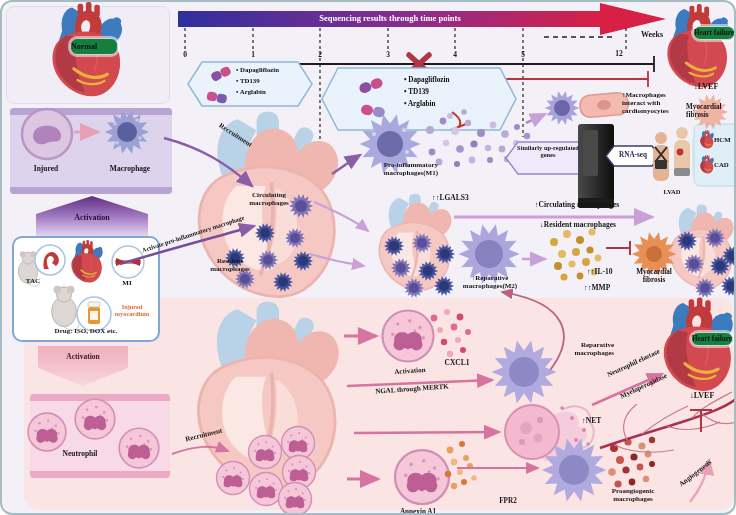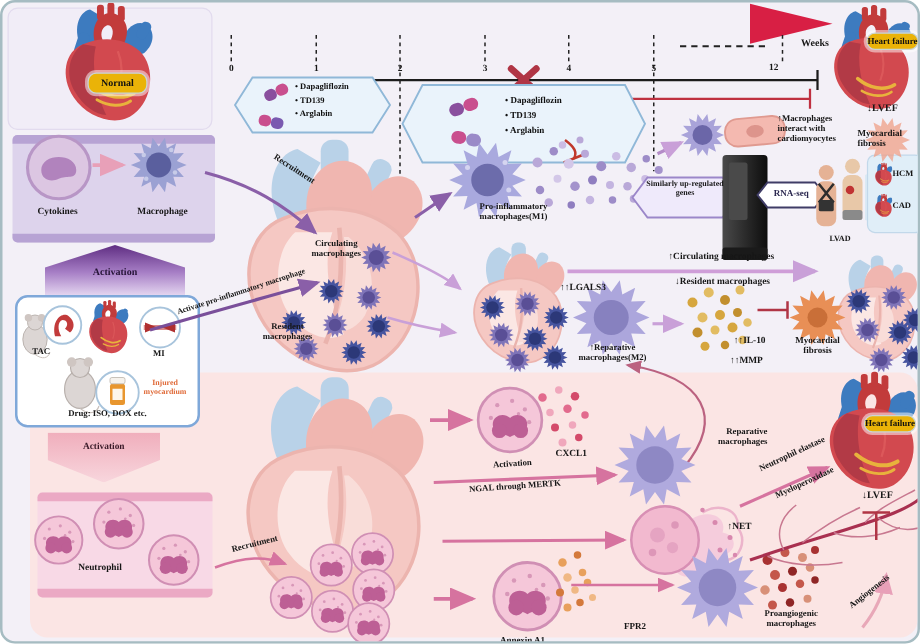--- a/index.html
+++ b/index.html
@@ -1,21 +1,21 @@
 <!DOCTYPE html>
 <html><head>
 <meta charset="utf-8">
 <style>
   html,body{margin:0;padding:0;background:#ffffff;}
   #stage{position:relative;width:736px;height:515px;background:#f3f0f7;border:2px solid #a6bcc2;border-radius:12px;overflow:hidden;box-sizing:border-box;font-family:"Liberation Serif",serif;}
   .panel{position:absolute;box-sizing:border-box;}
   .lbl{position:absolute;font-family:"Liberation Serif",serif;font-weight:bold;color:#161616;line-height:1.12;text-align:center;white-space:normal;}
   .lbl.left{text-align:left;}
   .lbl.white{color:#ffffff;}
-  .boxlbl{position:absolute;background:#eab308;border:1px solid #c9d6d6;border-radius:7px;font-family:"Liberation Serif",serif;font-weight:bold;color:#111;text-align:center;box-shadow:0 0 0 2px rgba(255,255,255,.5);}
+  .boxlbl{position:absolute;background:#15803d;border:1px solid #c9d6d6;border-radius:7px;font-family:"Liberation Serif",serif;font-weight:bold;color:#111;text-align:left;box-shadow:0 0 0 2px rgba(255,255,255,.5);}
   .drugline{position:absolute;font-family:"Liberation Serif",serif;font-weight:bold;color:#101010;white-space:nowrap;}
   .drugline::before{content:"• ";}
   #timelineBar{position:absolute;left:176px;top:9px;width:424px;height:16px;background:linear-gradient(90deg,#2f2f9e,#8a2d8f 55%,#d81f44);display:flex;align-items:center;justify-content:center;}
   #actUp{position:absolute;left:34px;top:194px;width:112px;height:40px;background:linear-gradient(180deg,#5f2d82,#a77fc6 55%,#e3d4ef);clip-path:polygon(50% 0,100% 45%,100% 100%,0 100%,0 45%);}
   #actDown{position:absolute;left:36px;top:344px;width:90px;height:40px;background:linear-gradient(180deg,#f0aebc,#f8d6dd);clip-path:polygon(0 0,100% 0,100% 55%,50% 100%,0 55%);}
   .vessel{position:absolute;}
   .vessel .band{position:absolute;left:0;width:100%;height:7px;}
 </style>
 </head>
 <body>
@@ -458,34 +458,37 @@
       <line x1="455" y1="466" x2="536" y2="466" stroke="#d6739f" stroke-width="2" marker-end="url(#mkPink)"></line>
       <line x1="590" y1="403" x2="660" y2="372" stroke="#d6739f" stroke-width="2.5" marker-end="url(#mkPink)"></line>
       <path d="M688,500 C700,485 705,472 707,458" stroke="#e8a8b8" stroke-width="2.5" marker-end="url(#mkPinkL)"></path>
     </g>
     <g>
       <line x1="688" y1="408" x2="710" y2="408" stroke="#b03545" stroke-width="2"></line>
       <line x1="699" y1="408" x2="699" y2="430" stroke="#b03545" stroke-width="2"></line>
     </g>
   </svg>
 
+  <div id="timelineBar">
+    <span class="lbl white" style="position:static;font-size:8.5px;">Sequencing results through time points</span>
+  </div>
   <div class="lbl" style="left:176px;top:49px;width:14px;font-size:7.5px;">0</div>
   <div class="lbl" style="left:244px;top:49px;width:14px;font-size:7.5px;">1</div>
   <div class="lbl" style="left:311px;top:49px;width:14px;font-size:7.5px;">2</div>
   <div class="lbl" style="left:379px;top:49px;width:14px;font-size:7.5px;">3</div>
   <div class="lbl" style="left:446px;top:49px;width:14px;font-size:7.5px;">4</div>
   <div class="lbl" style="left:514px;top:49px;width:14px;font-size:7.5px;">5</div>
   <div class="lbl" style="left:609px;top:48px;width:16px;font-size:7.5px;">12</div>
   <div class="lbl" style="left:630px;top:29px;width:40px;font-size:8px;text-align:center;">Weeks</div>
 
-  <div class="boxlbl" style="left:68px;top:36px;width:46px;padding:3px 0;font-size:8px;margin-top:20px;">Normal</div>
+  <div class="boxlbl" style="left:68px;top:36px;width:46px;padding:3px 0;font-size:8px;">Normal</div>
   <div class="boxlbl" style="left:691px;top:24px;width:40px;padding:2px 0;font-size:7.2px;">Heart failure</div>
   <div class="boxlbl" style="left:689px;top:330px;width:40px;padding:2px 0;font-size:7.2px;">Heart failure</div>
 
-  <div class="lbl" style="left:10px;top:163px;width:68px;font-size:7.5px;">Cytokines</div>
+  <div class="lbl" style="left:10px;top:163px;width:68px;font-size:7.5px;">Injured</div>
   <div class="lbl" style="left:90px;top:163px;width:76px;font-size:7.5px;">Macrophage</div>
   <div class="lbl" style="left:34px;top:212px;width:112px;font-size:8px;color:#241335;">Activation</div>
   <div class="lbl" style="left:36px;top:351px;width:90px;font-size:7.5px;color:#3a1a28;">Activation</div>
   <div class="lbl" style="left:14px;top:276px;width:34px;font-size:7px;">TAC</div>
   <div class="lbl" style="left:110px;top:278px;width:30px;font-size:7px;">MI</div>
   <div class="lbl" style="left:104px;top:301px;width:52px;font-size:6.3px;color:#e06a38;">Injured myocardium</div>
   <div class="lbl" style="left:16px;top:326px;width:136px;font-size:7px;">Drug: ISO, DOX etc.</div>
   <div class="lbl" style="left:46px;top:448px;width:64px;font-size:7.5px;">Neutrophil</div>
 
   <div class="drugline" style="left:234px;top:64px;font-size:6.8px;"><span>Dapagliflozin</span></div>
@@ -493,21 +496,21 @@
   <div class="drugline" style="left:234px;top:86px;font-size:6.8px;"><span>Arglabin</span></div>
   <div class="drugline" style="left:402px;top:74px;font-size:7.2px;"><span>Dapagliflozin</span></div>
   <div class="drugline" style="left:402px;top:86px;font-size:7.2px;"><span>TD139</span></div>
   <div class="drugline" style="left:402px;top:98px;font-size:7.2px;"><span>Arglabin</span></div>
 
   <div class="lbl" style="left:202px;top:130px;width:62px;font-size:7px;transform:rotate(33deg);">Recruitment</div>
   <div class="lbl" style="left:120px;top:228px;width:142px;font-size:6.3px;transform:rotate(-18deg);">Activate pro-inflammatory macrophage</div>
   <div class="lbl" style="left:238px;top:190px;width:58px;font-size:7px;">Circulating macrophages</div>
   <div class="lbl" style="left:198px;top:256px;width:60px;font-size:7px;">Resident macrophages</div>
   <div class="lbl" style="left:346px;top:160px;width:90px;font-size:7px;text-align:right;">Pro-inflammatory macrophages(M1)</div>
-  <div class="lbl left" style="left:446px;top:192px;width:80px;font-size:7.5px;margin-top:32px;">↑↑LGALS3</div>
+  <div class="lbl left" style="left:430px;top:192px;width:80px;font-size:7.5px;">↑↑LGALS3</div>
   <div class="lbl" style="left:508px;top:142px;width:76px;font-size:6.4px;">Similarly up-regulated genes</div>
   <div class="lbl" style="left:604px;top:149px;width:54px;font-size:7.2px;color:#2c2950;">RNA-seq</div>
   <div class="lbl" style="left:648px;top:186px;width:44px;font-size:6.5px;">LVAD</div>
   <div class="lbl" style="left:712px;top:134px;width:24px;font-size:6.8px;text-align:left;">HCM</div>
   <div class="lbl" style="left:712px;top:159px;width:24px;font-size:6.8px;text-align:left;">CAD</div>
   <div class="lbl left" style="left:620px;top:90px;width:64px;font-size:7px;">↑Macrophages interact with cardiomyocytes</div>
   <div class="lbl" style="left:682px;top:81px;width:44px;font-size:8px;">↓LVEF</div>
   <div class="lbl left" style="left:684px;top:101px;width:52px;font-size:7.2px;">Myocardial fibrosis</div>
   <div class="lbl" style="left:500px;top:199px;width:150px;font-size:7.5px;">↑Circulating macrophages</div>
   <div class="lbl" style="left:506px;top:219px;width:140px;font-size:7.5px;">↓Resident macrophages</div>

